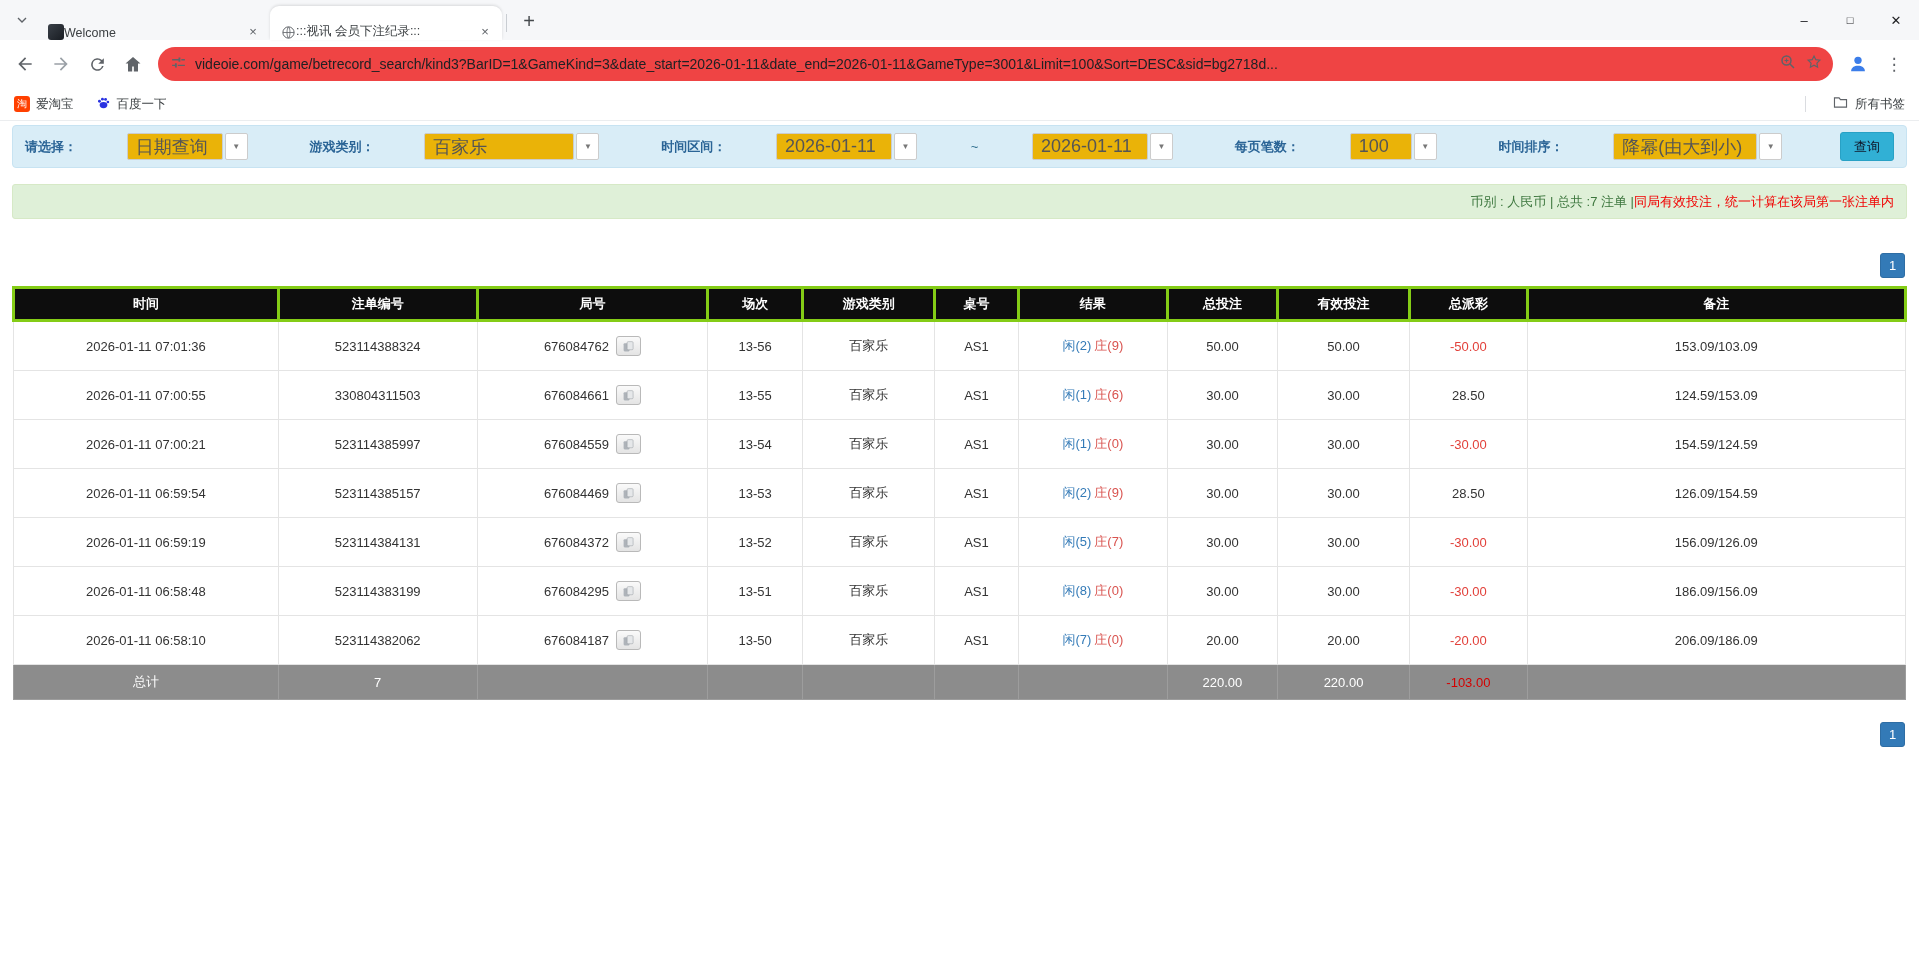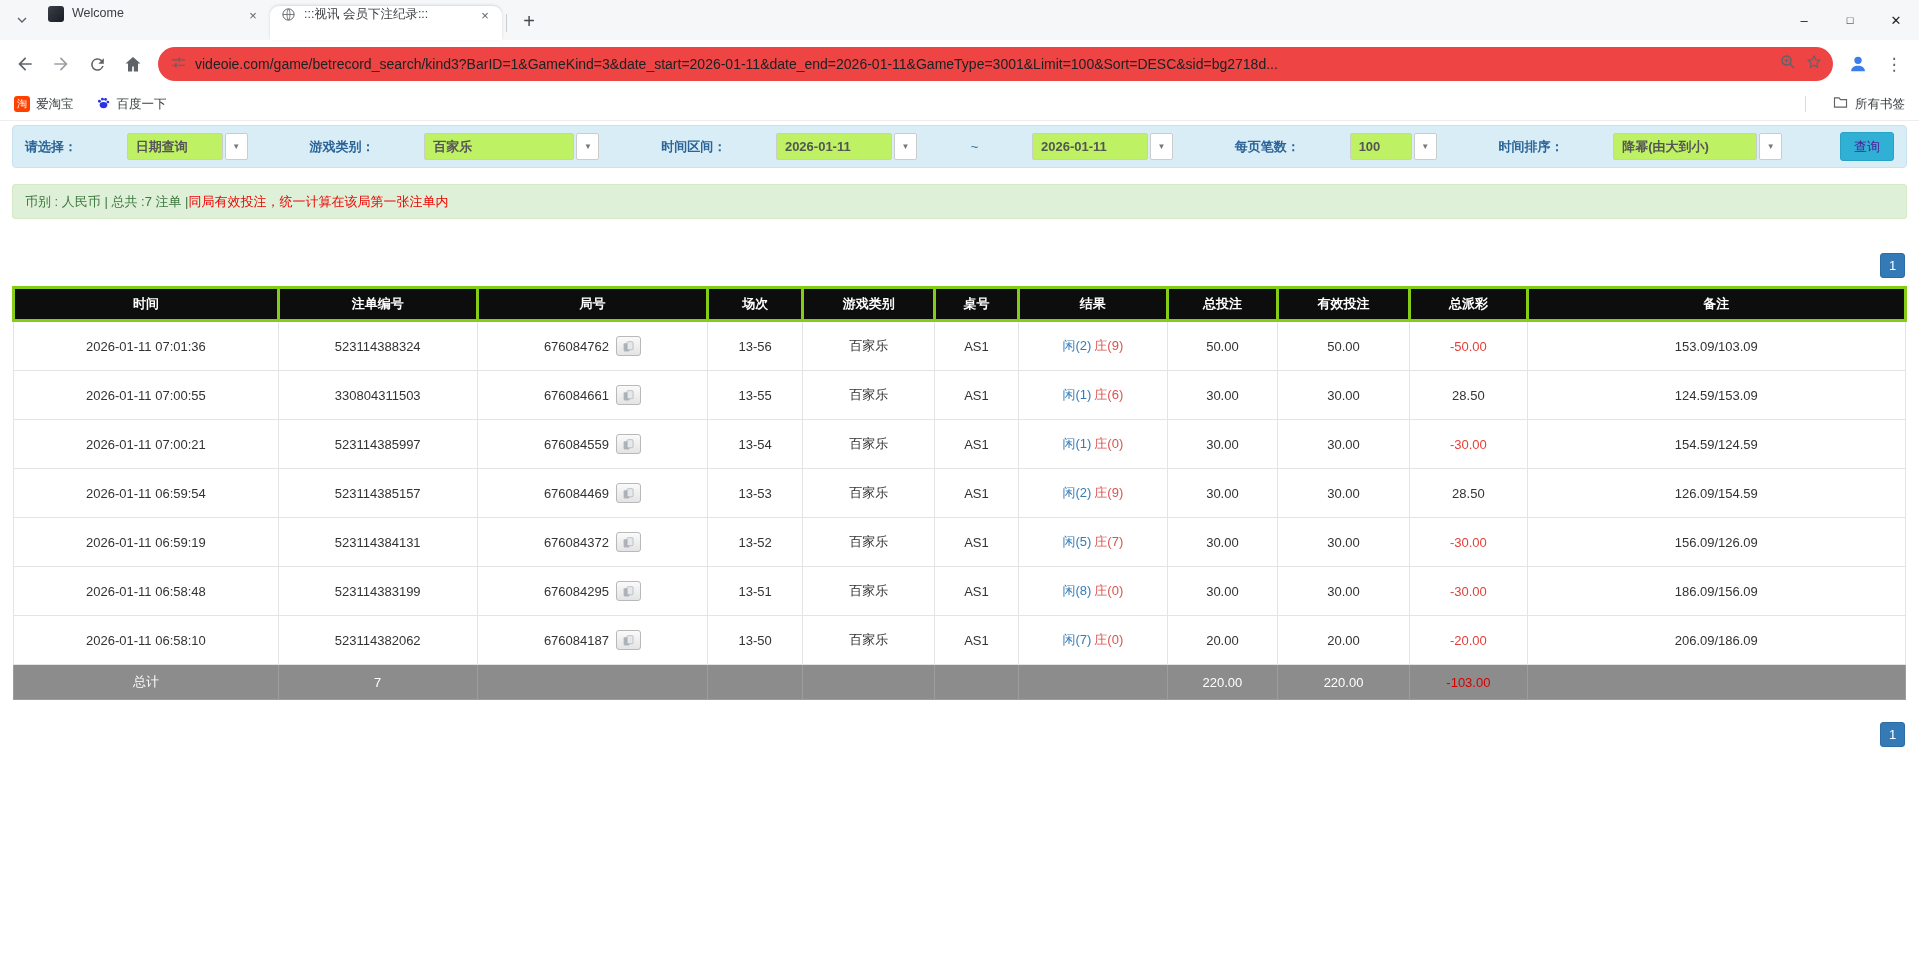--- a/index.html
+++ b/index.html
@@ -7,21 +7,21 @@
   body {
     width:1919px; height:969px; overflow:hidden;
     background:#fff;
     font-family:"Liberation Sans","DejaVu Sans",sans-serif;
     color:#333;
   }
 
   
   .tab-strip { height:40px; background:#f6f7f9; display:flex; align-items:flex-end; padding-left:6px; position:relative; }
   .tab-search-btn { width:28px; height:28px; margin:0 2px 6px 2px; display:flex; align-items:center; justify-content:center; border-radius:50%; }
-  .tab { width:232px; height:34px; display:flex; align-items:flex-start; gap:8px; padding:0 8px 0 10px; border-radius:9px 9px 0 0; position:relative; }
+  .tab { width:232px; height:34px; display:flex; align-items:flex-end; padding:0 8px 0 10px; border-radius:9px 9px 0 0; position:relative; }
   .tab.active { background:#fff; box-shadow:0 -1px 3px rgba(0,0,0,.12); }
   .tab .favicon { width:16px; height:16px; flex:0 0 16px; display:flex; align-items:center; justify-content:center; }
   .favicon-dark { width:16px; height:16px; border-radius:3px; background:linear-gradient(135deg,#3a4048,#181c22); }
   .tab-title { flex:1; font-size:12.5px; color:#3c4043; white-space:nowrap; overflow:hidden; text-overflow:ellipsis; }
   .tab-close { width:18px; height:18px; border-radius:50%; display:flex; align-items:center; justify-content:center; font-size:13px; color:#5f6368; }
   .tab-sep { width:1px; height:18px; background:#c9cdd2; margin:0 4px 8px 4px; }
   .new-tab-btn { width:28px; height:28px; margin:0 0 5px 4px; display:flex; align-items:center; justify-content:center; border-radius:50%; font-size:20px; color:#45494d; }
   .win-controls { position:absolute; right:0; top:0; height:100%; display:flex; }
   .win-btn { width:46px; height:40px; display:flex; align-items:center; justify-content:center; font-size:13px; color:#202124; }
   .win-btn.max { font-size:11px; }
@@ -39,27 +39,27 @@
   .v-divider { width:1px; height:16px; background:#dadce0; }
 
   
   .page { padding:4px 12px 0 12px; }
   .page-title { font-size:24px; font-weight:400; color:#2b2b2b; margin:16px 0 14px 2px; }
 
   .filter-bar { background:#d9edf7; border:1px solid #c7e3f2; border-radius:4px; height:43px; display:flex; align-items:center; padding:0 12px;justify-content:space-between; }
   .f-label { color:#2a6496; font-weight:bold; font-size:13px; margin-left:16px; white-space:nowrap; }
   .f-label.first { margin-left:0; }
   .combo { display:inline-flex; align-items:center; margin-left:4px; }
-  .combo-val { height:27px; background:#bef264; border:1px solid #ccc; border-radius:2px; font-size:13px; color:#555; display:flex; align-items:center; padding:0 8px; white-space:nowrap;font-weight:bold; }
+  .combo-val { height:27px; background:#eab308; border:1px solid #ccc; border-radius:2px; font-size:18px; color:#555; display:flex; align-items:center; padding:0 8px; white-space:nowrap; }
   .combo-btn { width:23px; height:27px; margin-left:2px; background:#fff; border:1px solid #ccc; border-radius:2px; display:flex; align-items:center; justify-content:center; font-size:8px; color:#777; }
   .w-select { width:96px; } .w-game { width:150px; } .w-date { width:116px; } .w-pp { width:62px; } .w-sort { width:144px; }
   .tilde { color:#31708f; font-size:13px; margin:0 4px 0 8px; }
-  .search-btn { margin-left:12px; height:29px; padding:0 13px; background:#31b0d5; border:1px solid #28a1c5; border-radius:3px; color:#4c1d95; font-size:13px; display:flex; align-items:center; }
-
-  .summary-bar { margin-top:16px; background:#dff0d8; border:1px solid #d6e9c6; border-radius:3px; height:35px; display:flex; align-items:center; justify-content:flex-start; padding:0 12px; font-size:13px; }
+  .search-btn { margin-left:12px; height:29px; padding:0 13px; background:#31b0d5; border:1px solid #28a1c5; border-radius:3px; color:#0f172a; font-size:13px; display:flex; align-items:center; }
+
+  .summary-bar { margin-top:16px; background:#dff0d8; border:1px solid #d6e9c6; border-radius:3px; height:35px; display:flex; align-items:center; justify-content:flex-end; padding:0 12px; font-size:13px; }
   .summary-left { color:#3c763d; }
   .summary-notice { color:#f10000; }
 
   .pager { display:flex; justify-content:flex-end; }
   .pager.top { margin:34px 2px 8px 0; }
   .pager.bottom { margin:22px 2px 0 0; }
   .page-btn { min-width:25px; height:25px; background:#337ab7; border:1px solid #2e6da4; border-radius:3px; color:#fff; font-size:13px; display:flex; align-items:center; justify-content:center; padding:0 6px; }
 
   table.records { width:100%; border-collapse:collapse; text-align:center; font-size:13px; table-layout:fixed; }
   table.records th { background:#0d0d0d; color:#fff; font-weight:bold; border:3px solid #84cc16; padding:6px 3px; }

